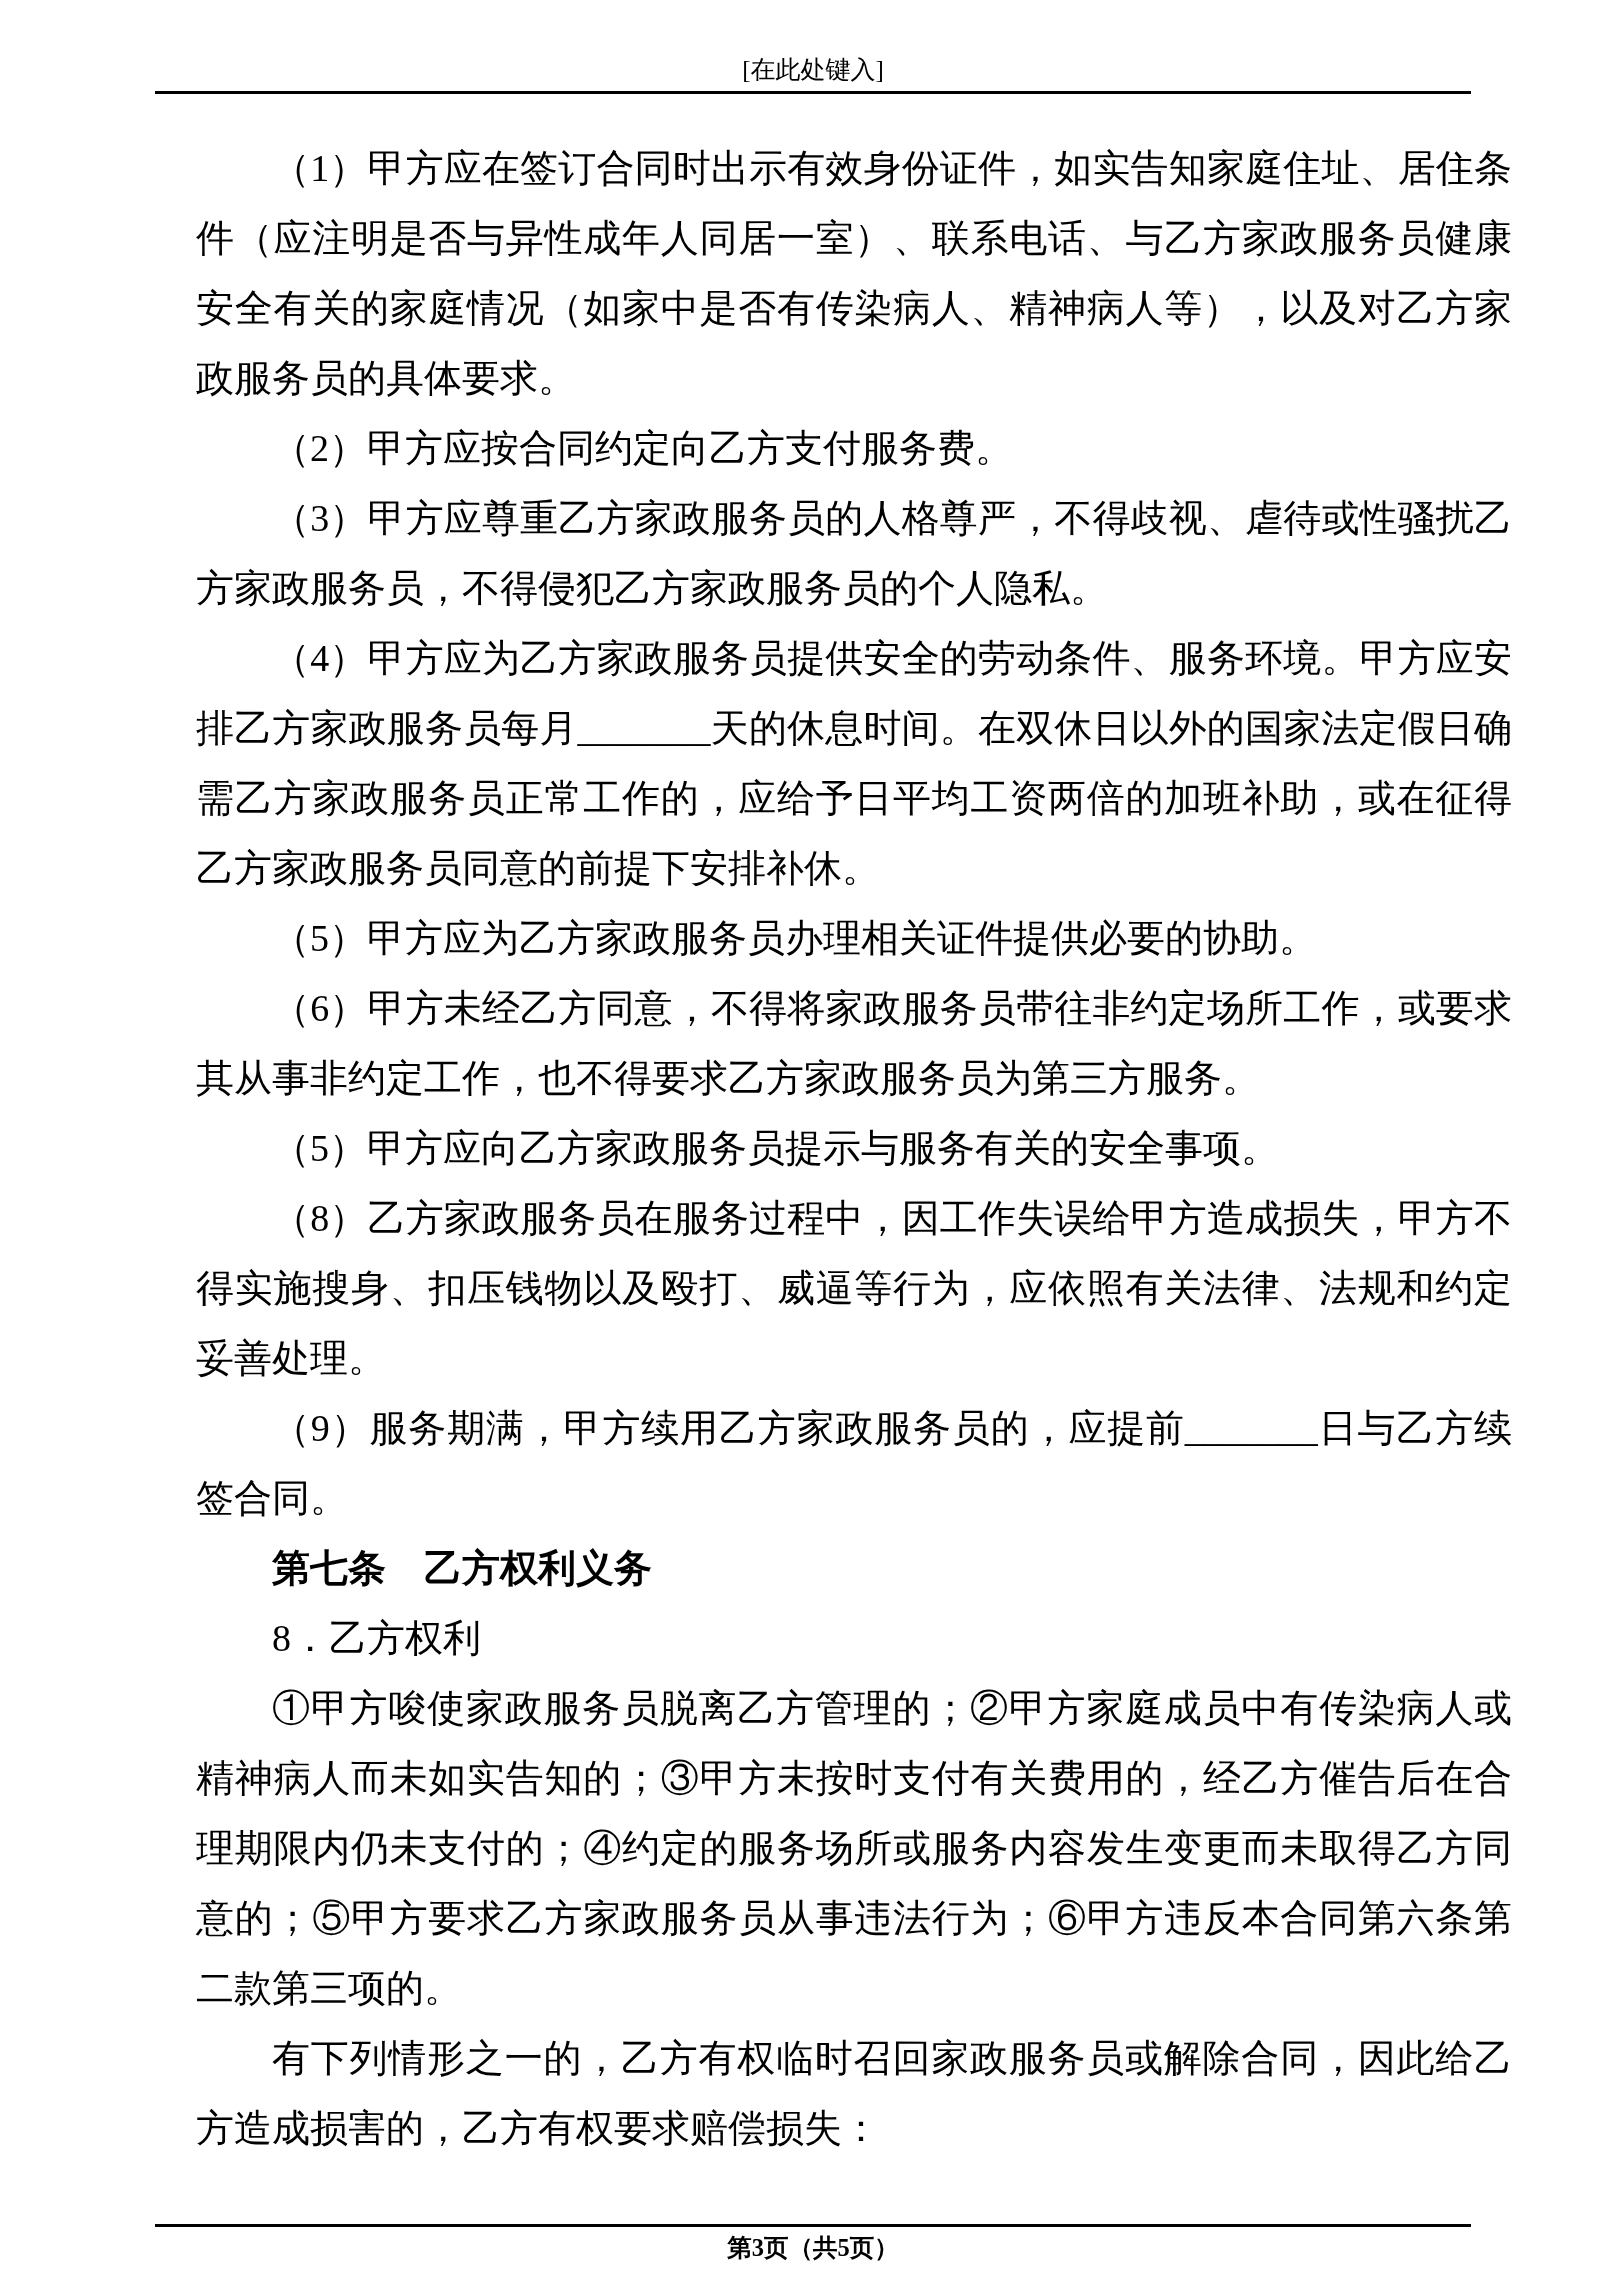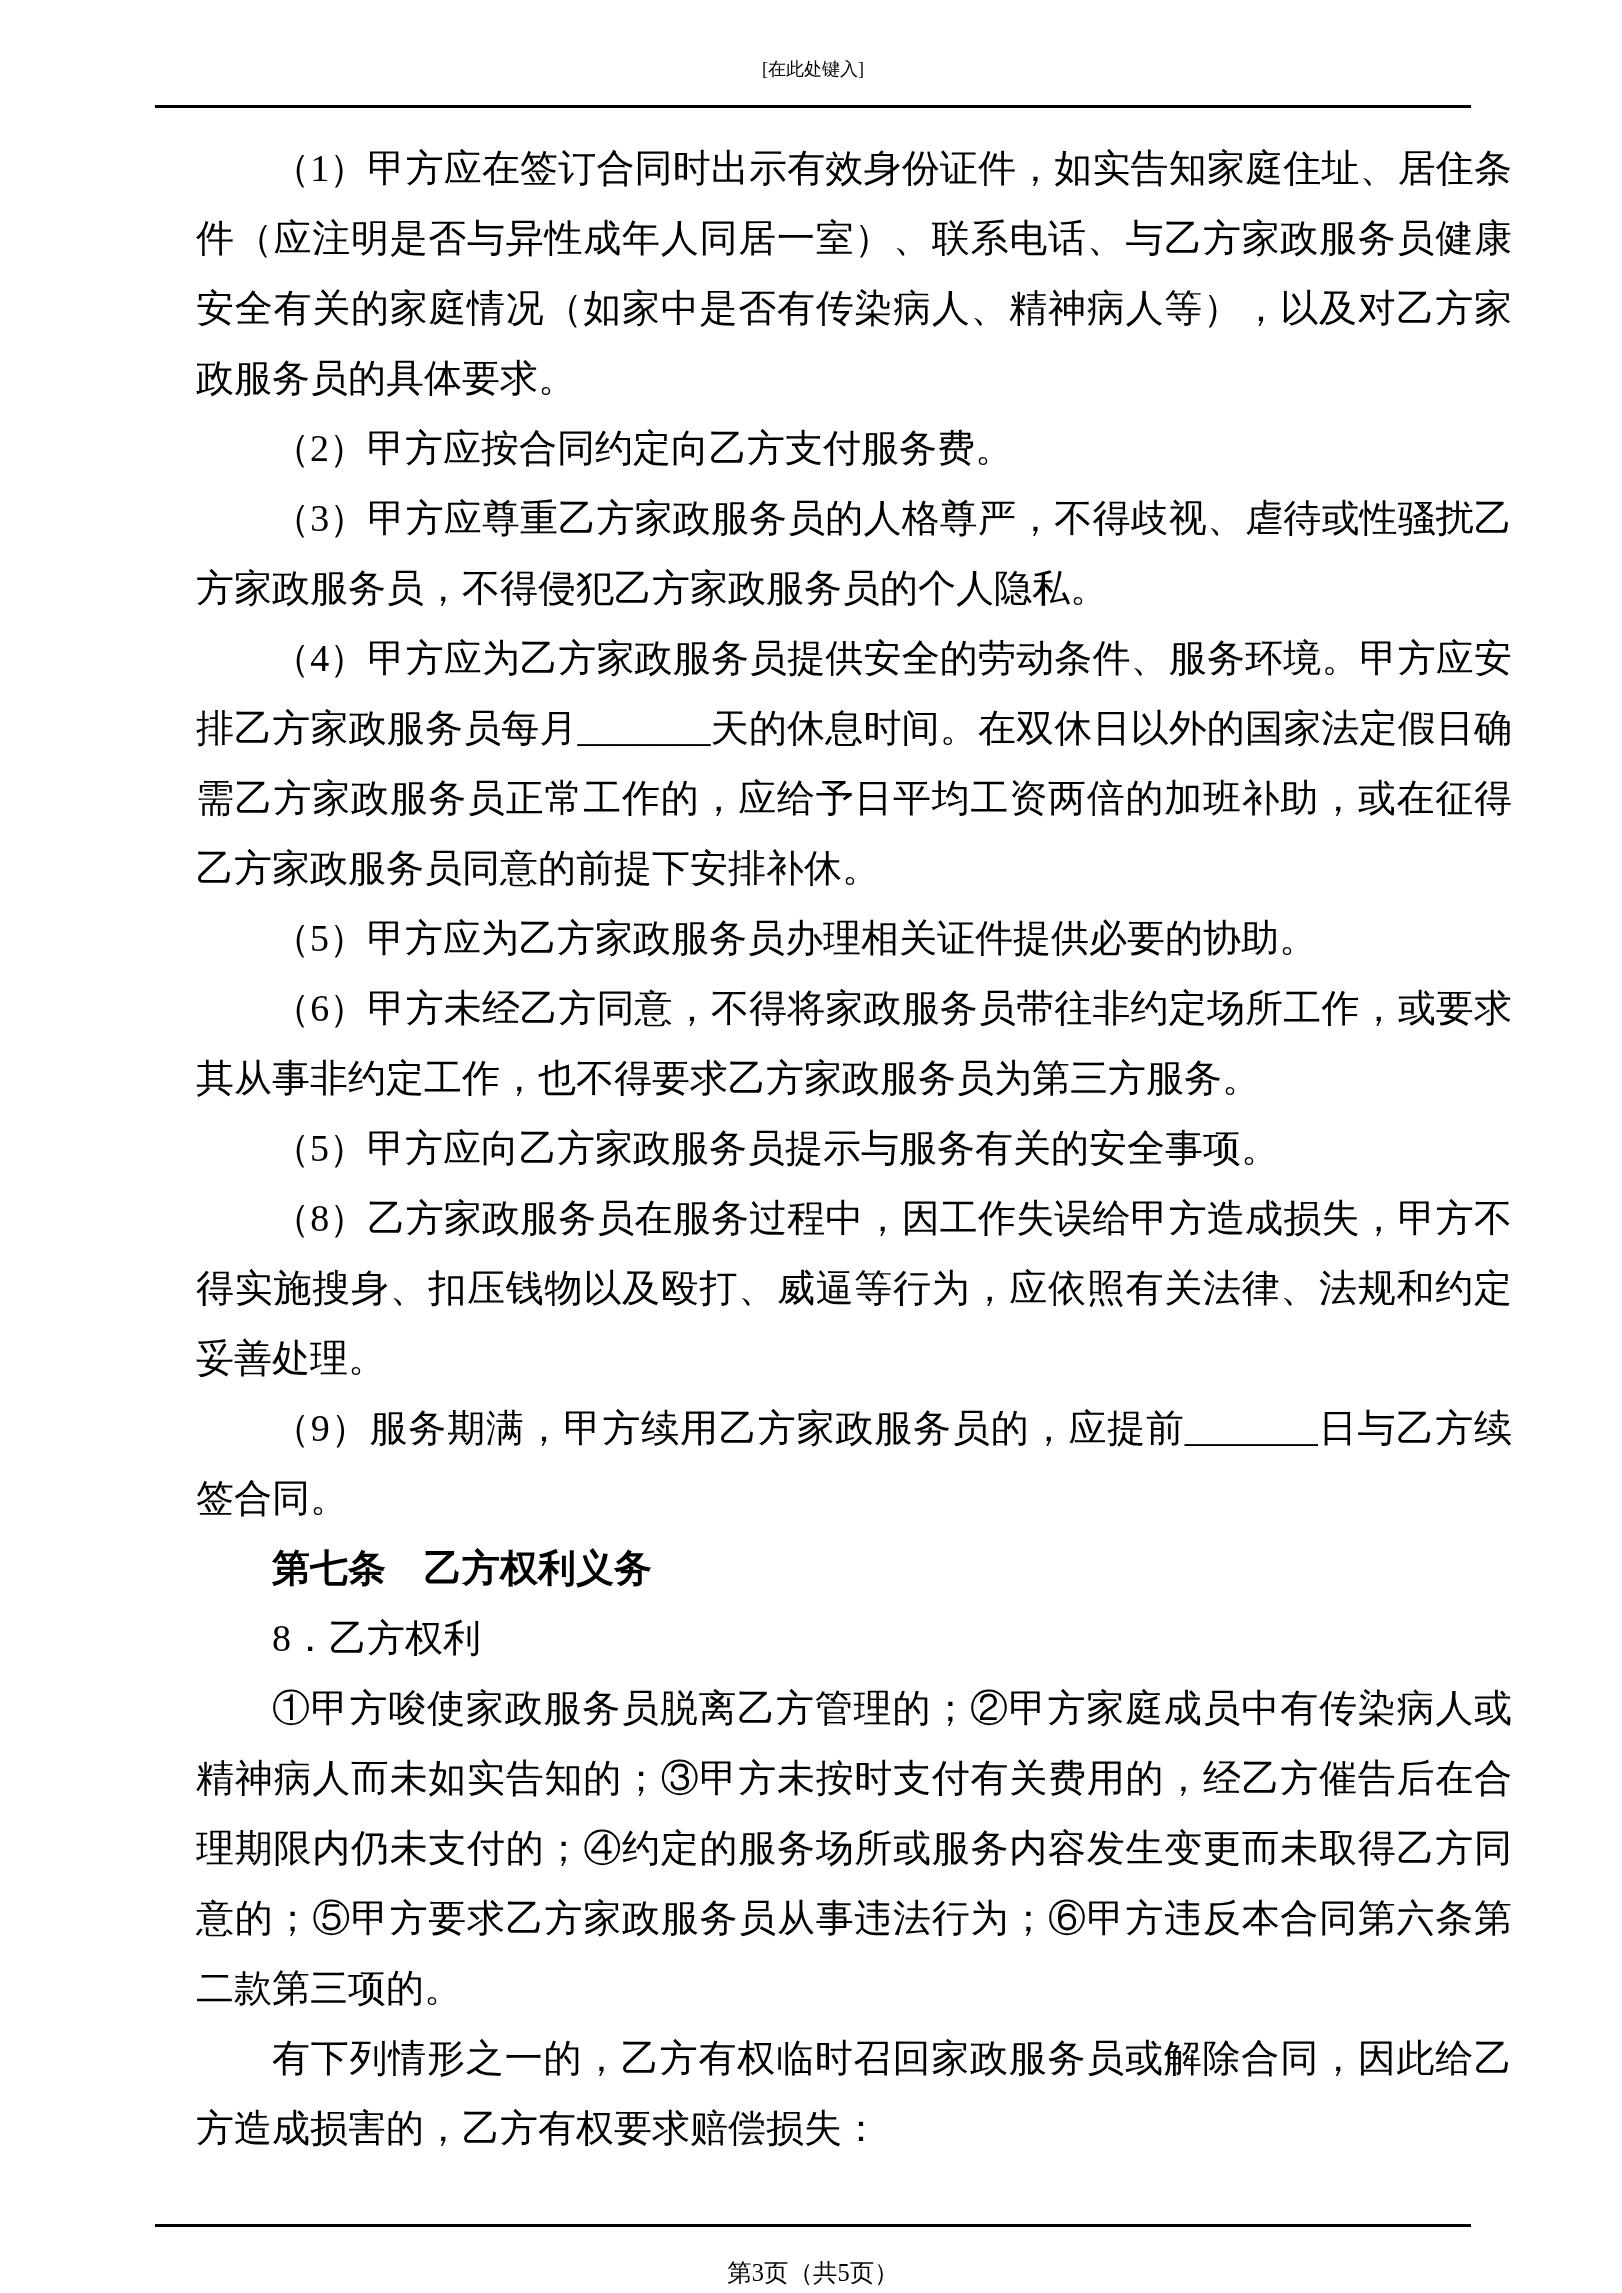--- a/index.html
+++ b/index.html
@@ -15,23 +15,23 @@
     color: #000000;
     font-family: "Liberation Serif", "DejaVu Serif", serif;
     overflow: hidden;
   }
   .header {
     position: absolute;
     top: 56px;
     left: 155px;
     width: 1316px;
     text-align: center;
-    font-size: 18px;
+    font-size: 25px;
     line-height: 27px;
-    padding-bottom: 22px;
+    padding-bottom: 8px;
     border-bottom: 3.6px solid #000000;
   }
   .doc-body {
     position: absolute;
     top: 133px;
     left: 155px;
     width: 1316px;
     font-size: 38px;
     line-height: 70px;
     text-align: justify;
@@ -47,21 +47,22 @@
   }
   .footer {
     position: absolute;
     top: 2224px;
     left: 155px;
     width: 1316px;
     border-top: 3.6px solid #000000;
     text-align: center;
     font-size: 24.5px;
     line-height: 27px;
-    padding-top: 32px;
+    padding-top: 7px;
+    font-weight: bold;
   }
 </style>
 </head>
 <body>
 
 <div class="page">
 
   <div class="header">
     <span>[在此处键入]</span>
   </div>

